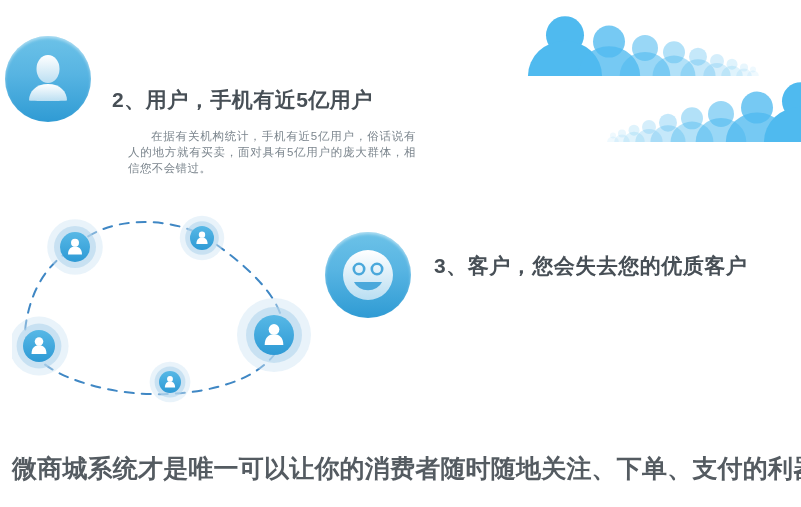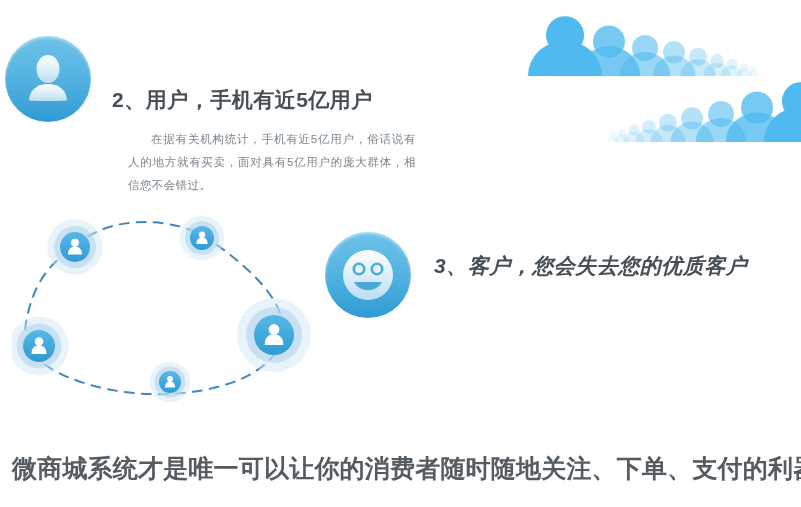--- a/index.html
+++ b/index.html
@@ -26,26 +26,26 @@
 
   .sec-title {
     position:absolute;
     font-size:21px;
     font-weight:bold;
     color:#474f56;
     letter-spacing:.5px;
     white-space:nowrap;
   }
   #title-2 { left:112px; top:86px; }
-  #title-3 { left:434px; top:252px;font-style:italic; }
+  #title-3 { left:434px; top:252px; }
 
   .sec-body {
     position:absolute;
     font-size:11.5px;
-    line-height:23px;
+    line-height:16px;
     color:#7b858d;
     letter-spacing:.4px;
     text-indent:2em;
     text-align:justify;
   }
   #body-2 { left:128px; top:128px; width:288px; }
   #body-3 { left:434px; top:290px; width:360px; }
 
   
   #crowd { position:absolute; left:505px; top:4px; width:296px; height:142px; }

